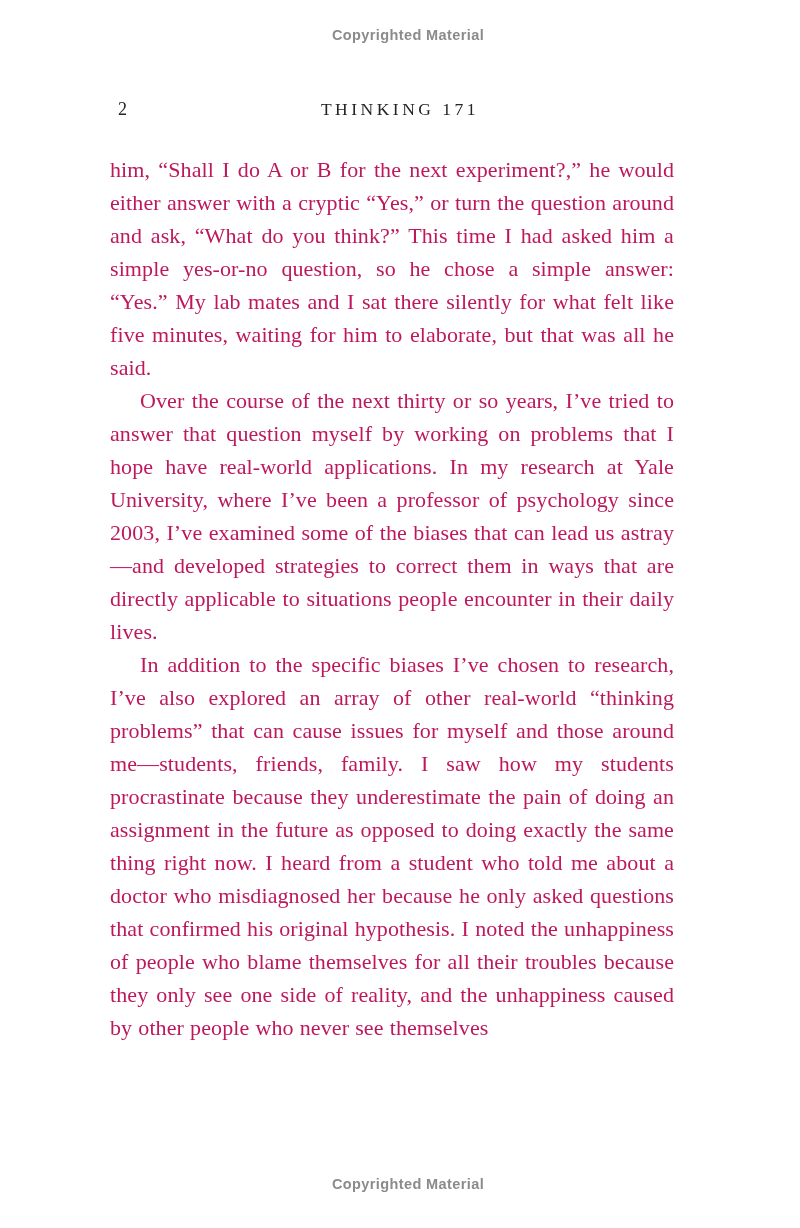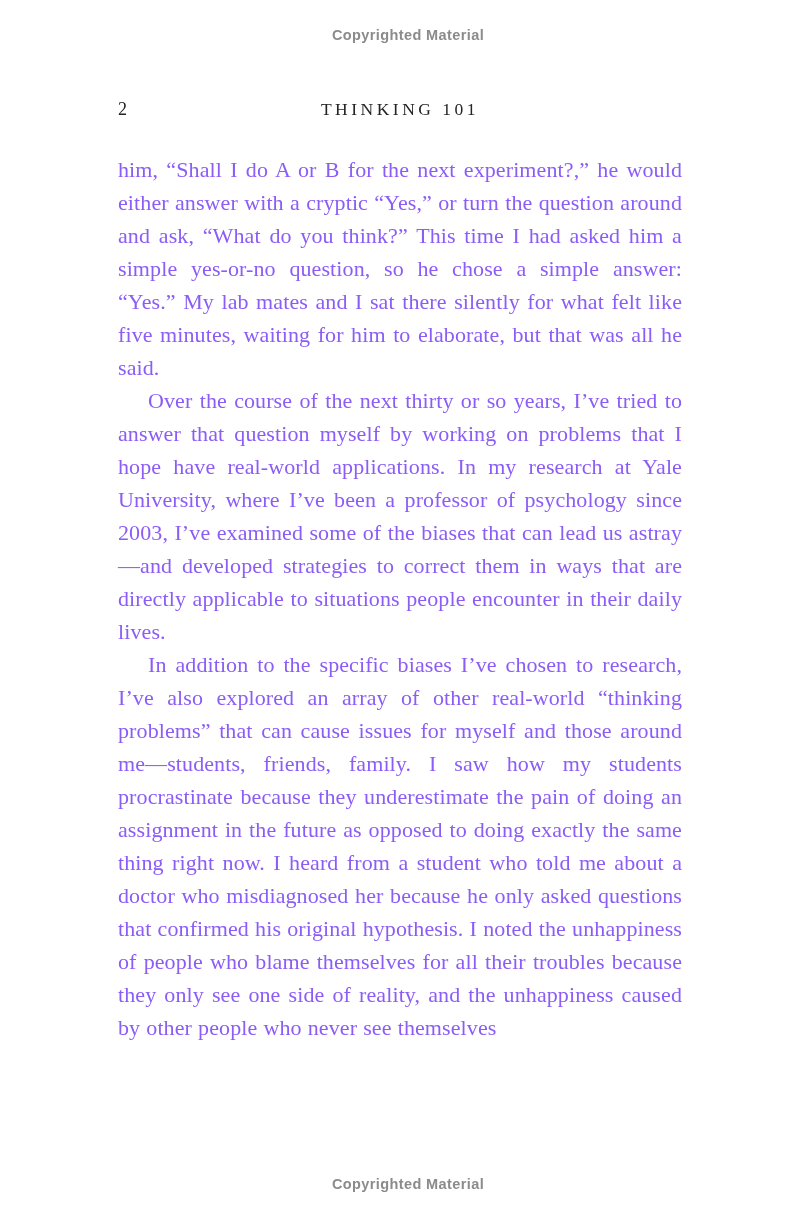--- a/index.html
+++ b/index.html
@@ -49,23 +49,23 @@
     right: 0;
     top: 0;
     text-align: center;
     font-size: 17.5px;
     letter-spacing: 3.5px;
   }
 
   .body-text {
     position: absolute;
     top: 153px;
-    left: 118px;
+    left: 110px;
     width: 564px;
-    color: #8b5cf6;
+    color: #be185d;
     font-size: 22px;
     line-height: 33px;
   }
   .body-text p {
     margin: 0;
     text-align: justify;
     letter-spacing: 0.1px;
     word-spacing: 0.5px;
   }
   .body-text p.indent {
@@ -74,21 +74,21 @@
 </style>
 </head>
 <body>
 
 <div class="page">
 
   <div class="copyright-banner copyright-top">Copyrighted Material</div>
 
   <div class="running-header">
     <span class="page-number">2</span>
-    <span class="running-title">THINKING 101</span>
+    <span class="running-title">THINKING 171</span>
   </div>
 
   <div class="body-text">
     <p>him, “Shall I do A or B for the next experiment?,” he would either answer with a cryptic “Yes,” or turn the question around and ask, “What do you think?” This time I had asked him a simple yes-or-no question, so he chose a simple answer: “Yes.” My lab mates and I sat there silently for what felt like five minutes, waiting for him to elaborate, but that was all he said.</p>
     <p class="indent">Over the course of the next thirty or so years, I’ve tried to answer that question myself by working on problems that I hope have real-world applications. In my research at Yale University, where I’ve been a professor of psychology since 2003, I’ve examined some of the biases that can lead us astray—and developed strategies to correct them in ways that are directly applicable to situations people encounter in their daily lives.</p>
     <p class="indent">In addition to the specific biases I’ve chosen to research, I’ve also explored an array of other real-world “thinking problems” that can cause issues for myself and those around me—students, friends, family. I saw how my students procrastinate because they underestimate the pain of doing an assignment in the future as opposed to doing exactly the same thing right now. I heard from a student who told me about a doctor who misdiagnosed her because he only asked questions that confirmed his original hypothesis. I noted the unhappiness of people who blame themselves for all their troubles because they only see one side of reality, and the unhappiness caused by other people who never see themselves</p>
   </div>
 
   <div class="copyright-banner copyright-bottom">Copyrighted Material</div>
 

